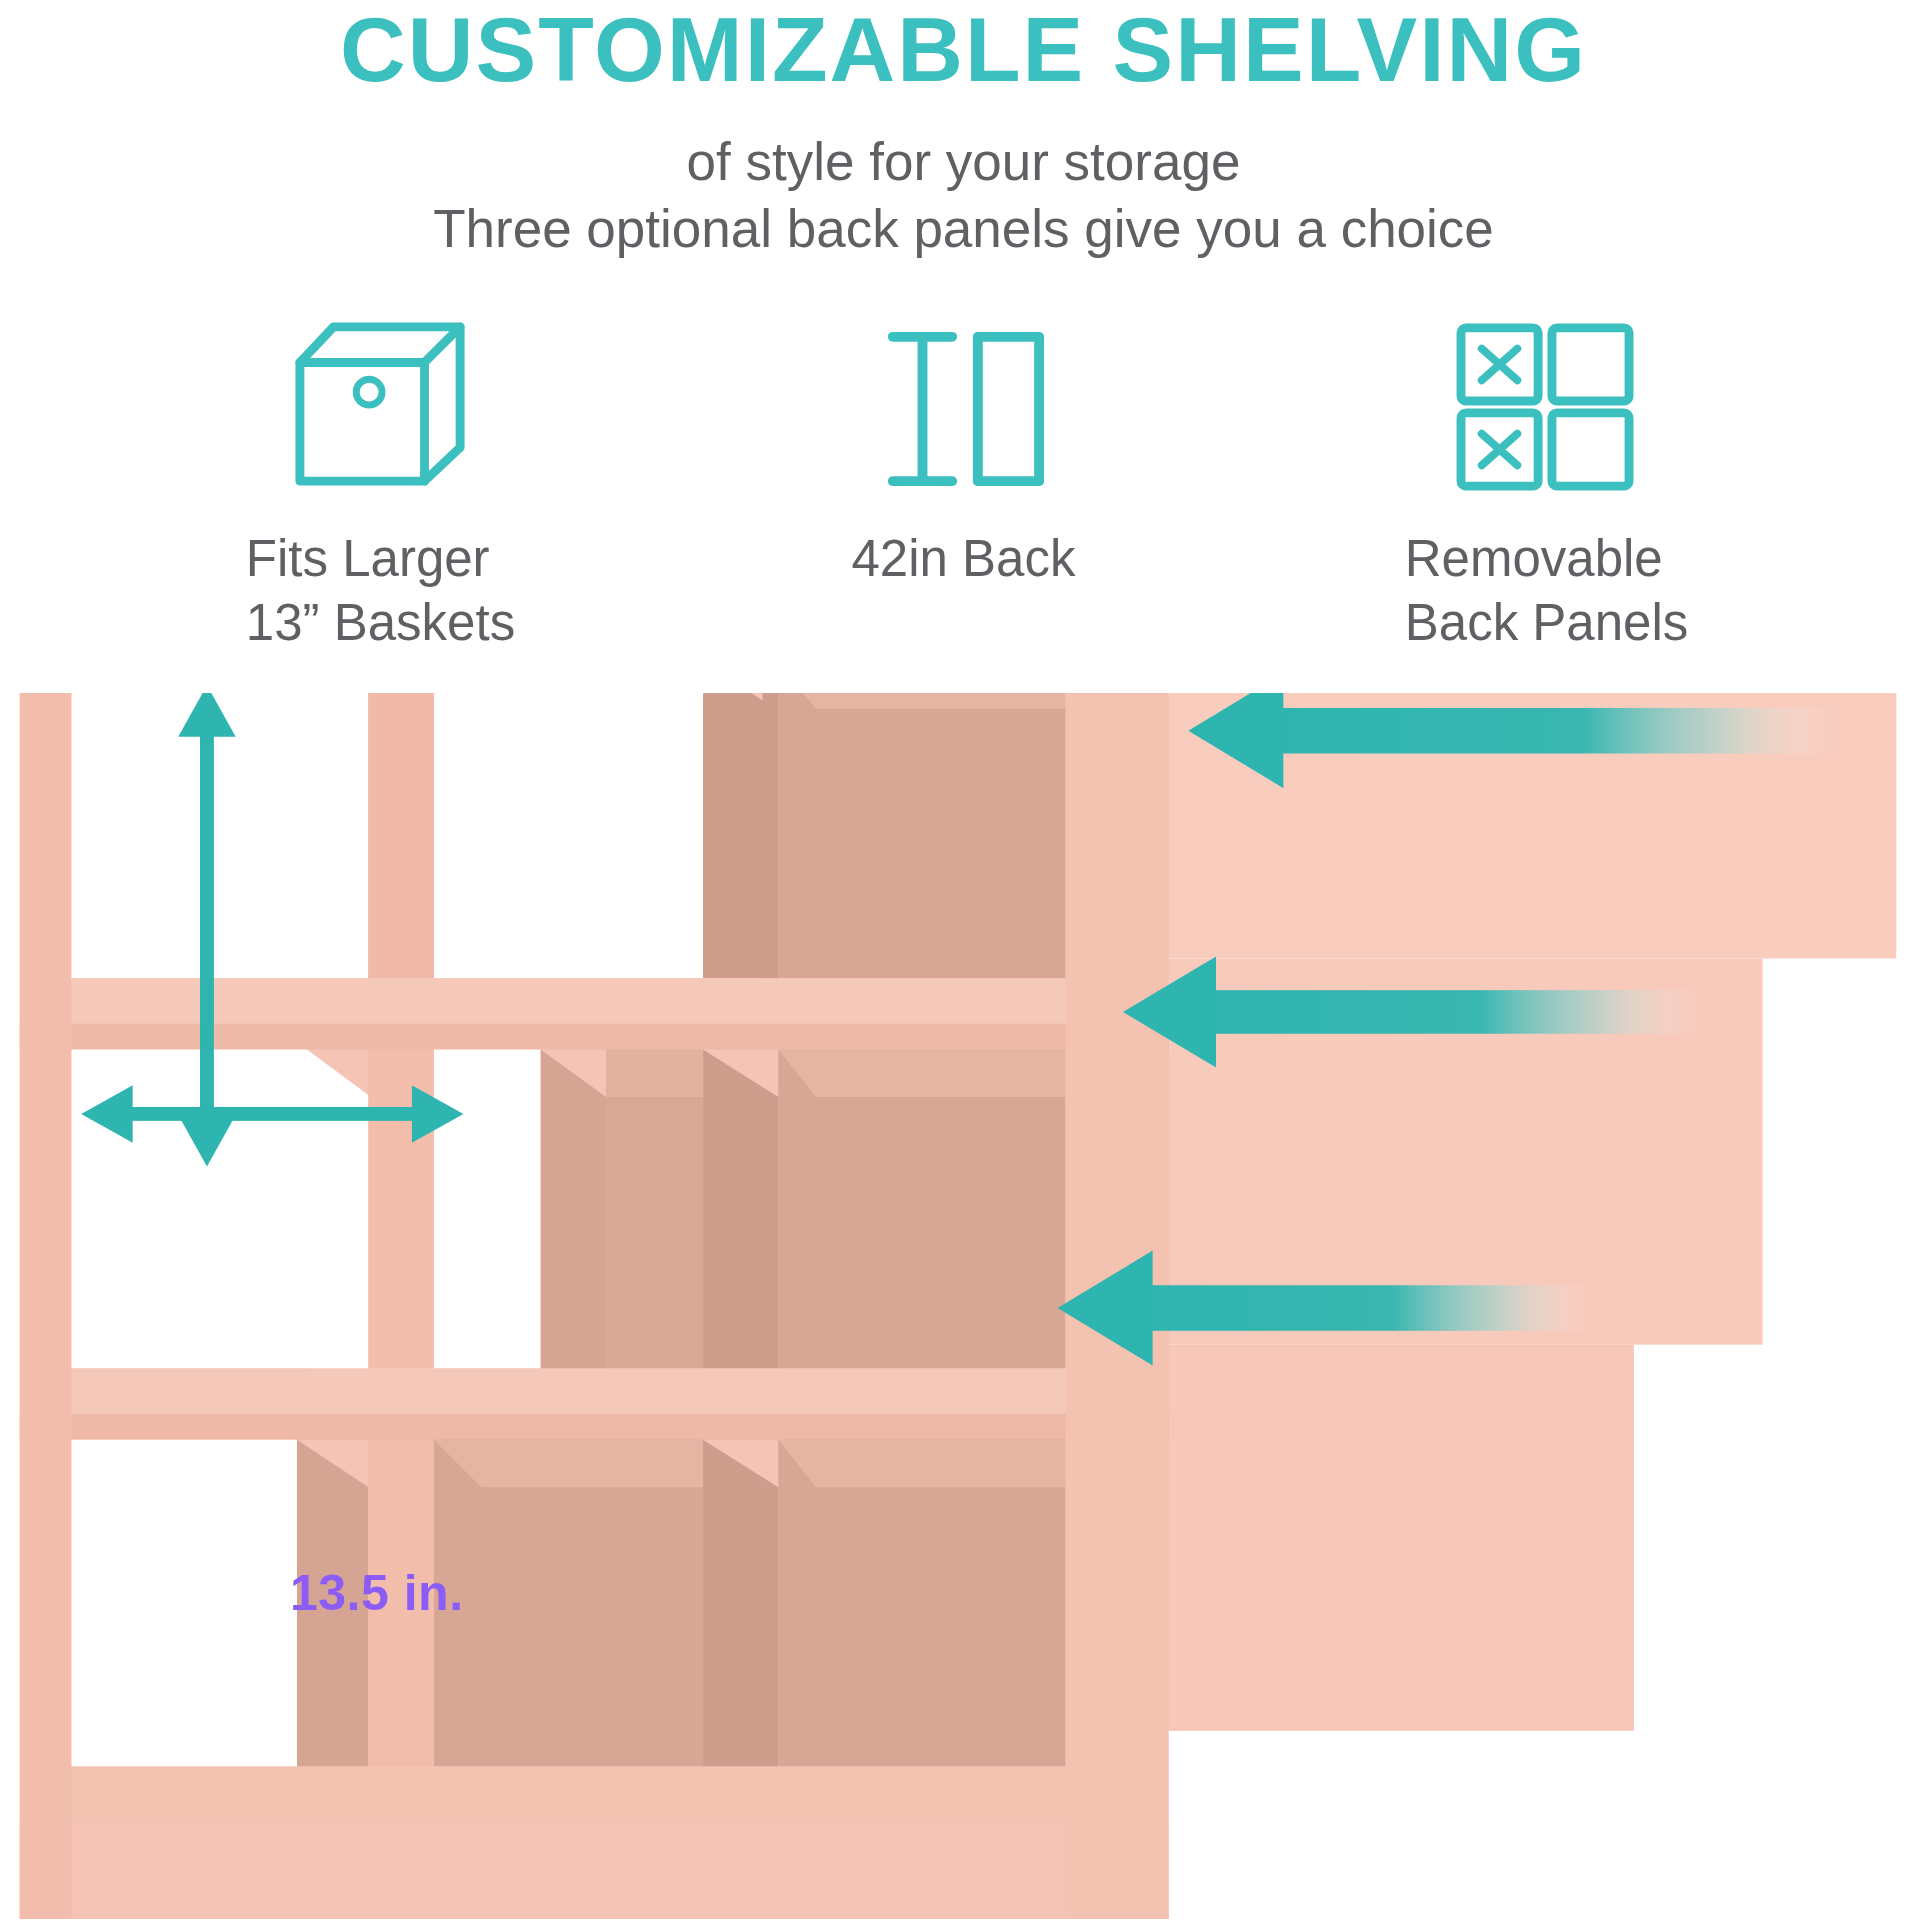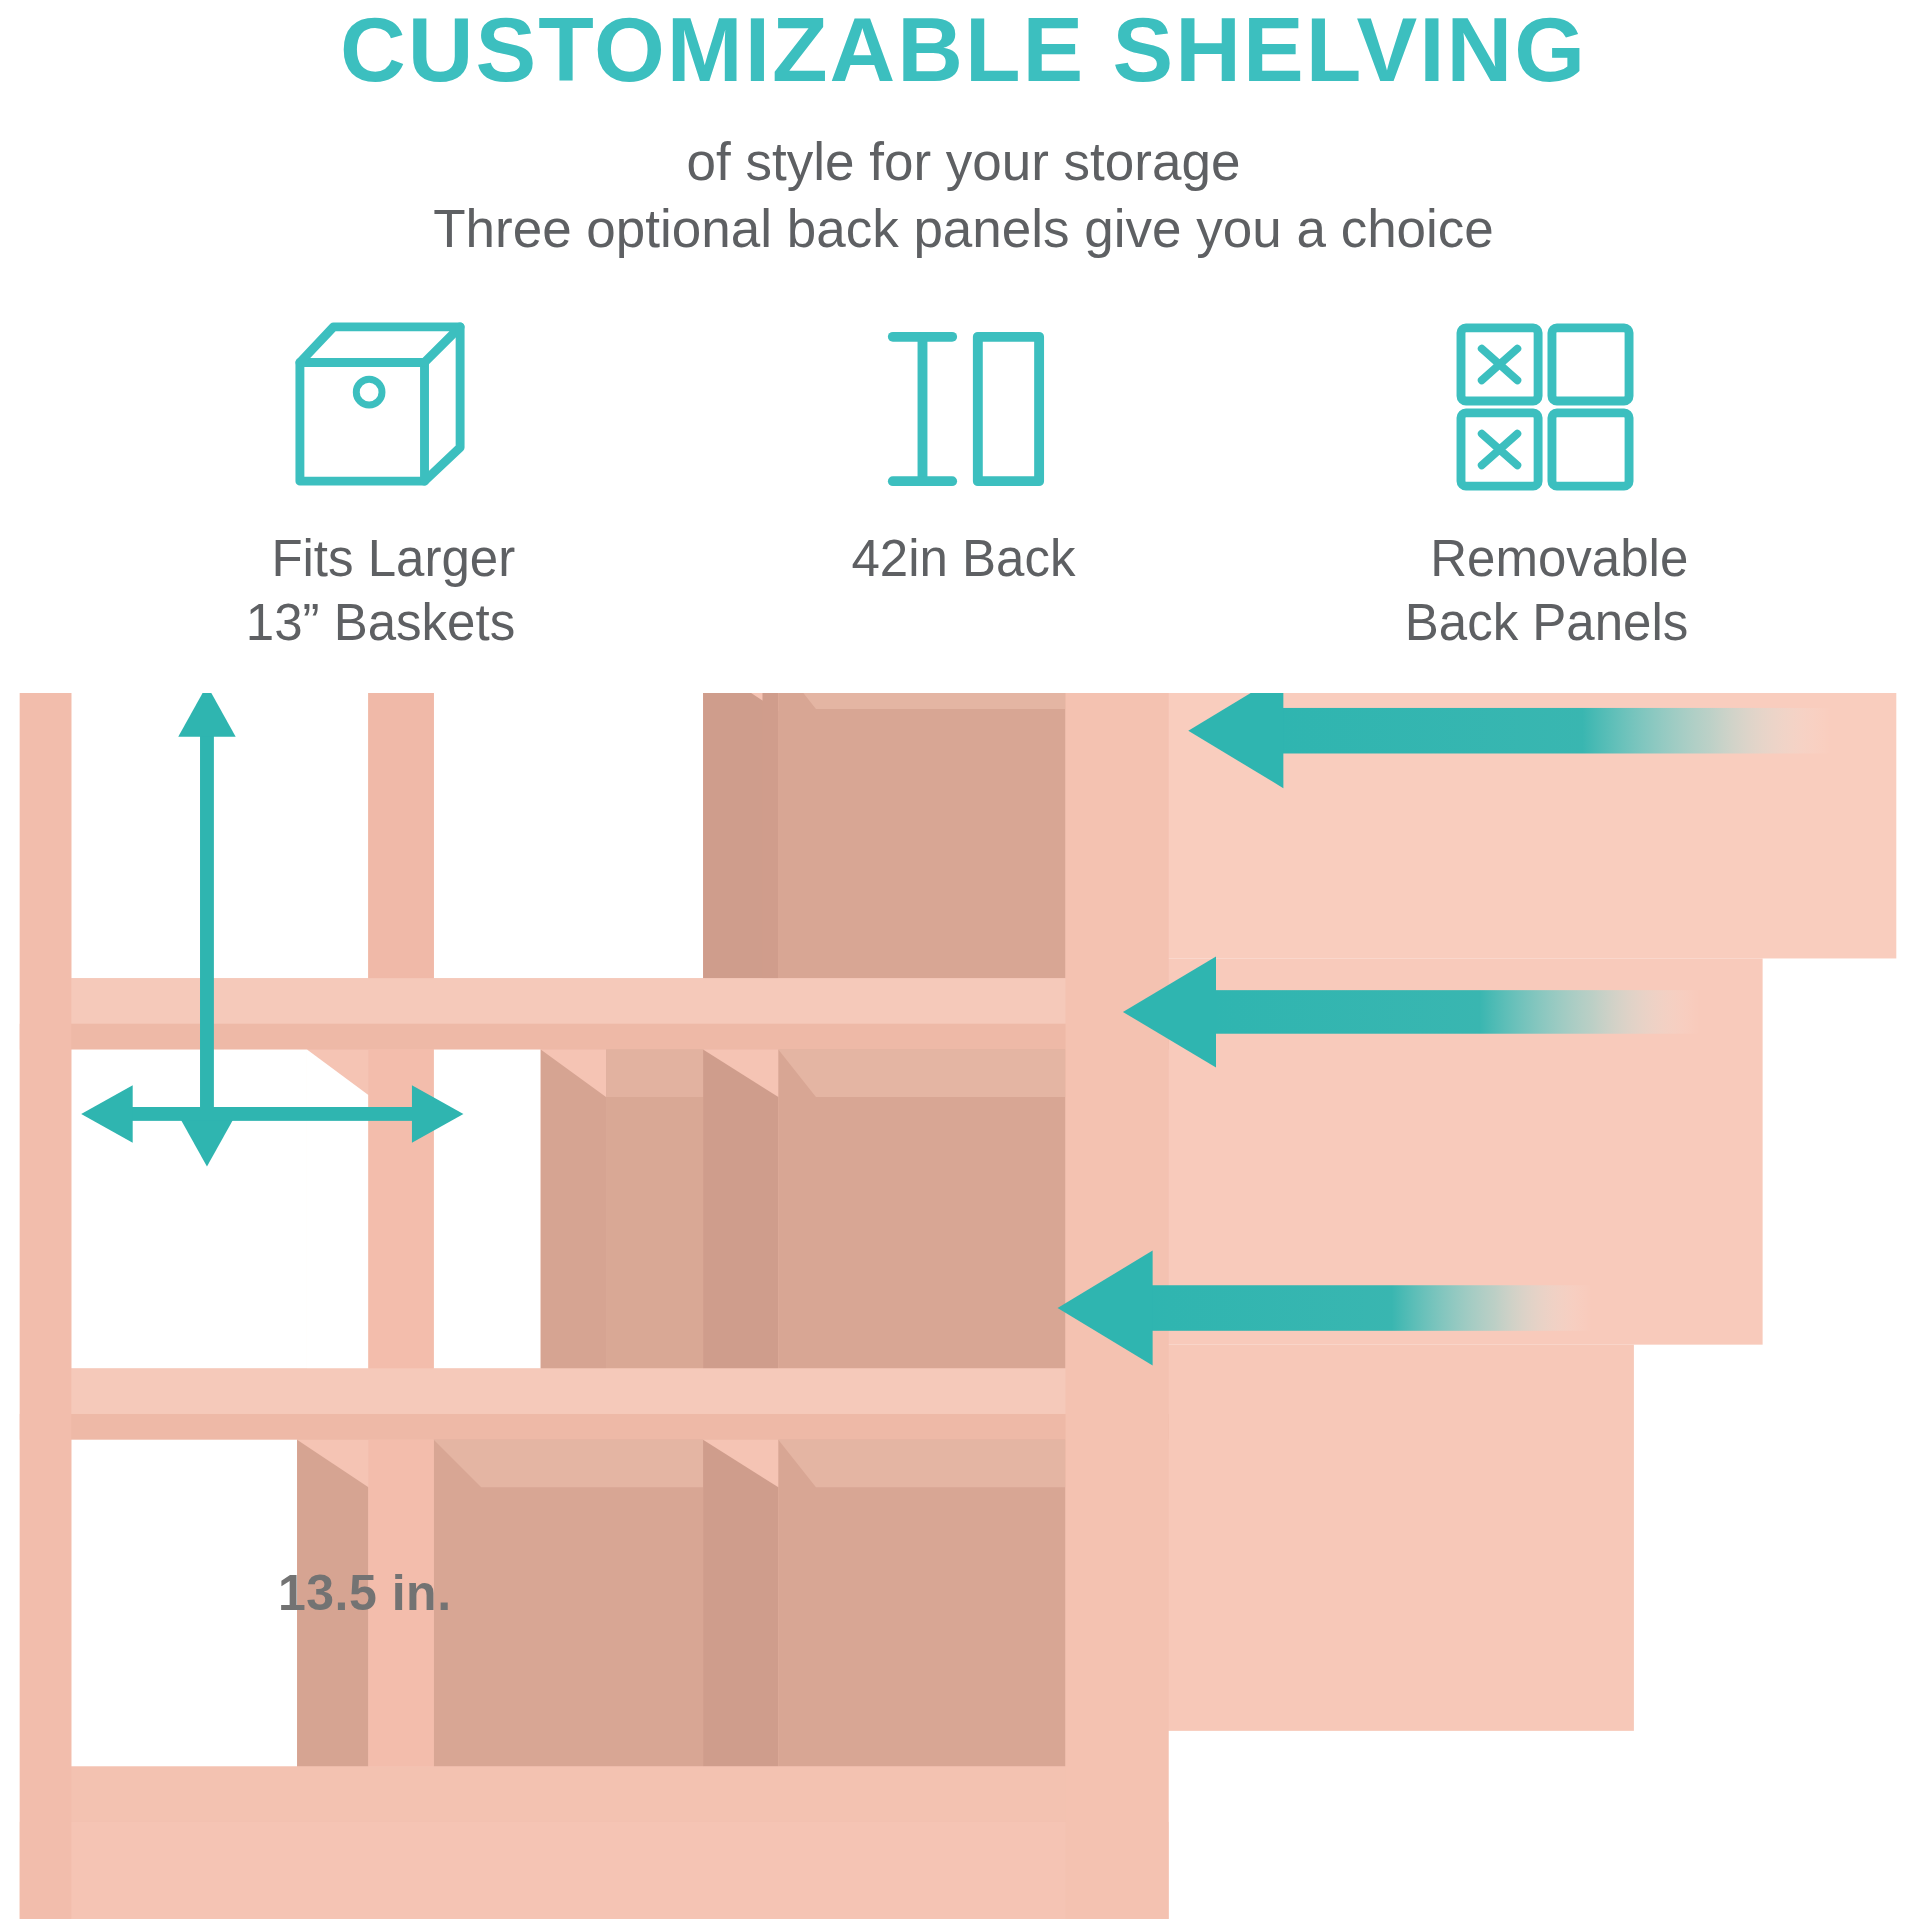--- a/index.html
+++ b/index.html
@@ -58,42 +58,42 @@
     align-items: flex-end;
     justify-content: center;
   }
 
   .feature-label {
     margin-top: 34px;
     font-size: 51px;
     font-weight: 300;
     color: #5e6063;
     line-height: 1.25;
-    text-align: right;
+    text-align: left;
     white-space: pre-line;
   }
 
   
   .scene {
     position: absolute;
     left: 0;
     top: 693px;
     width: 1927px;
     height: 1234px;
   }
 
   .scene svg { display: block; }
 
   .dim-label {
     position: absolute;
-    left: 278px;
+    left: 290px;
     top: 871px;
     font-size: 50px;
     font-weight: 700;
-    color: #737373;
+    color: #8b5cf6;
     letter-spacing: 0.5px;
   }
 </style>
 </head>
 <body>
 
 <div class="header">
   <div class="main-title">CUSTOMIZABLE SHELVING</div>
   <div class="subtitle">
     <div>of style for your storage</div>

